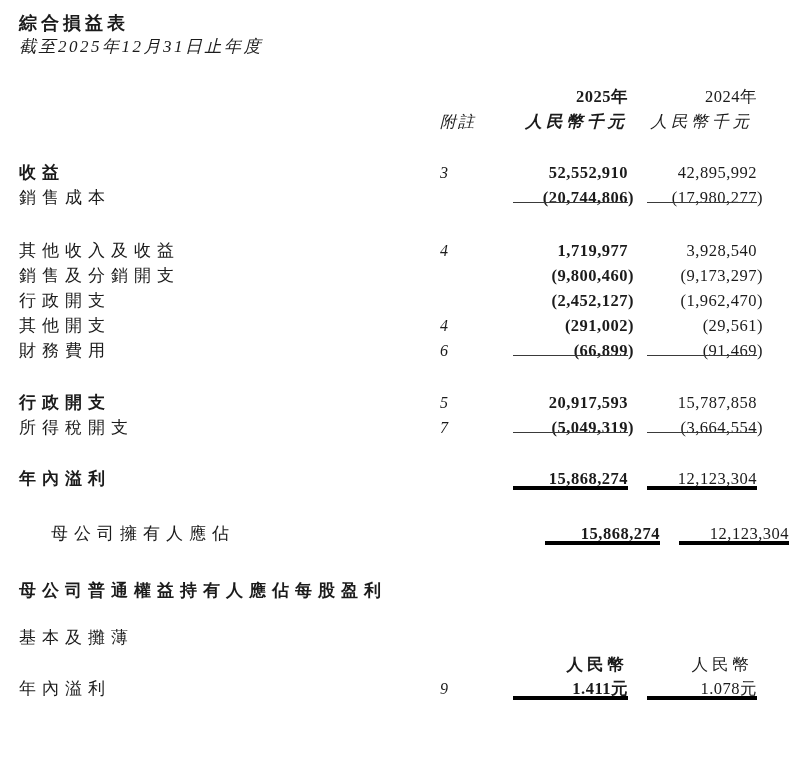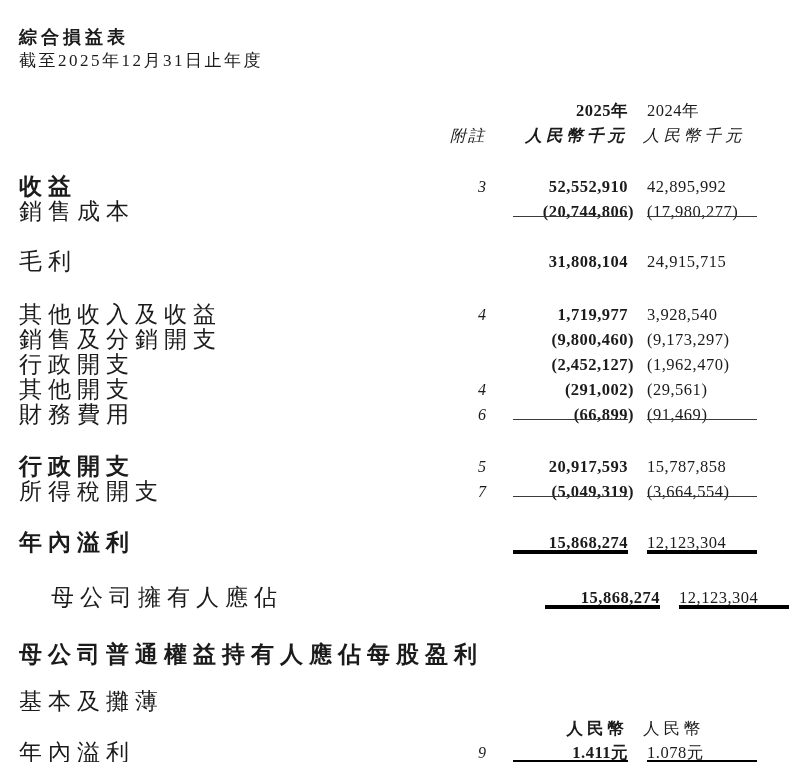--- a/index.html
+++ b/index.html
@@ -11,62 +11,63 @@
     width: 789px;
     height: 762px;
     overflow: hidden;
     font-family: "Liberation Serif", "DejaVu Serif", serif;
     color: #1b1b1b;
   }
   .page {
     box-sizing: border-box;
     width: 789px;
     height: 762px;
-    padding: 25px 0 0 19px;
+    padding: 11px 0 0 19px;
   }
   .title {
     font-size: 18px;
     font-weight: bold;
     letter-spacing: 4px;
     line-height: 24px;
   }
   .subtitle {
     font-size: 17px;
+    font-style: italic;
     letter-spacing: 2.5px;
     line-height: 24px;
   }
   .row {
     display: flex;
     line-height: 25px;
     white-space: nowrap;
   }
   .c-label {
     width: 421px;
-    font-size: 23px;
+    font-size: 17px;
     letter-spacing: 6px;
   }
   .c-note {
     width: 46px;
-    text-align: right;
+    text-align: left;
     font-size: 16px;
     font-style: italic;
   }
   .c-v1 {
     width: 115px;
     margin-left: 27px;
     text-align: right;
     font-size: 16.5px;
     font-weight: bold;
     letter-spacing: 0.5px;
     position: relative;
   }
   .c-v2 {
     width: 110px;
     margin-left: 19px;
-    text-align: left;
+    text-align: right;
     font-size: 16.5px;
     letter-spacing: 0.5px;
     position: relative;
   }
   .bold { font-weight: bold; }
   .hdr-year1 { font-size: 16.5px; font-weight: bold; }
   .hdr-year2 { font-size: 16.5px; }
   .hdr-unit  { font-style: italic; letter-spacing: 4px; margin-right: -4px; }
   .hdr-note  { font-style: italic; letter-spacing: 2px; }
   .cur { letter-spacing: 4px; margin-right: -4px; font-style: normal; }
@@ -133,26 +134,20 @@
     <div class="c-v1 num">52,552,910</div>
     <div class="c-v2 num">42,895,992</div>
   </div>
   <div class="row">
     <div class="c-label">銷售成本</div>
     <div class="c-note"></div>
     <div class="c-v1 num u-thin">(20,744,806<span class="hang">)</span></div>
     <div class="c-v2 num u-thin">(17,980,277<span class="hang">)</span></div>
   </div>
 
-  <div class="row mt-gross">
-    <div class="c-label">毛利</div>
-    <div class="c-note"></div>
-    <div class="c-v1 num">31,808,104</div>
-    <div class="c-v2 num">24,915,715</div>
-  </div>
 
   <div class="row mt-grpB">
     <div class="c-label">其他收入及收益</div>
     <div class="c-note">4</div>
     <div class="c-v1 num">1,719,977</div>
     <div class="c-v2 num">3,928,540</div>
   </div>
   <div class="row">
     <div class="c-label">銷售及分銷開支</div>
     <div class="c-note"></div>

